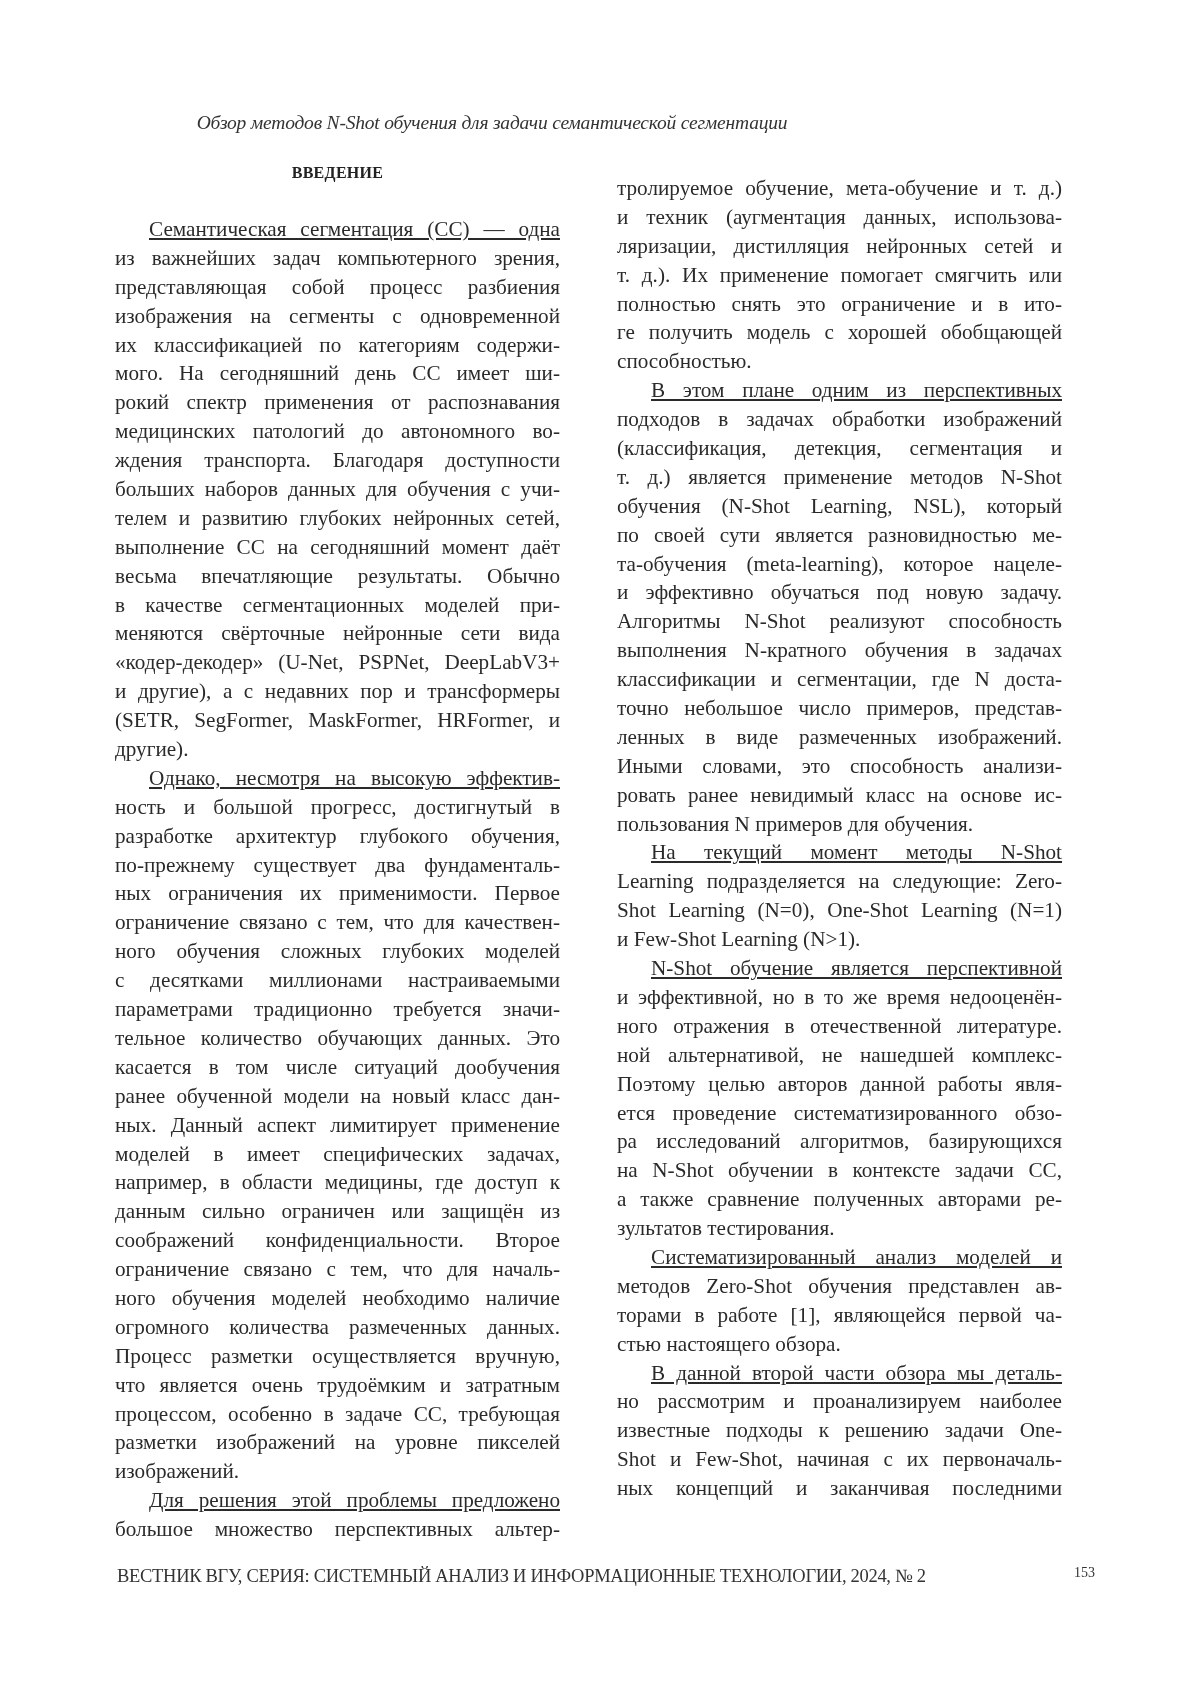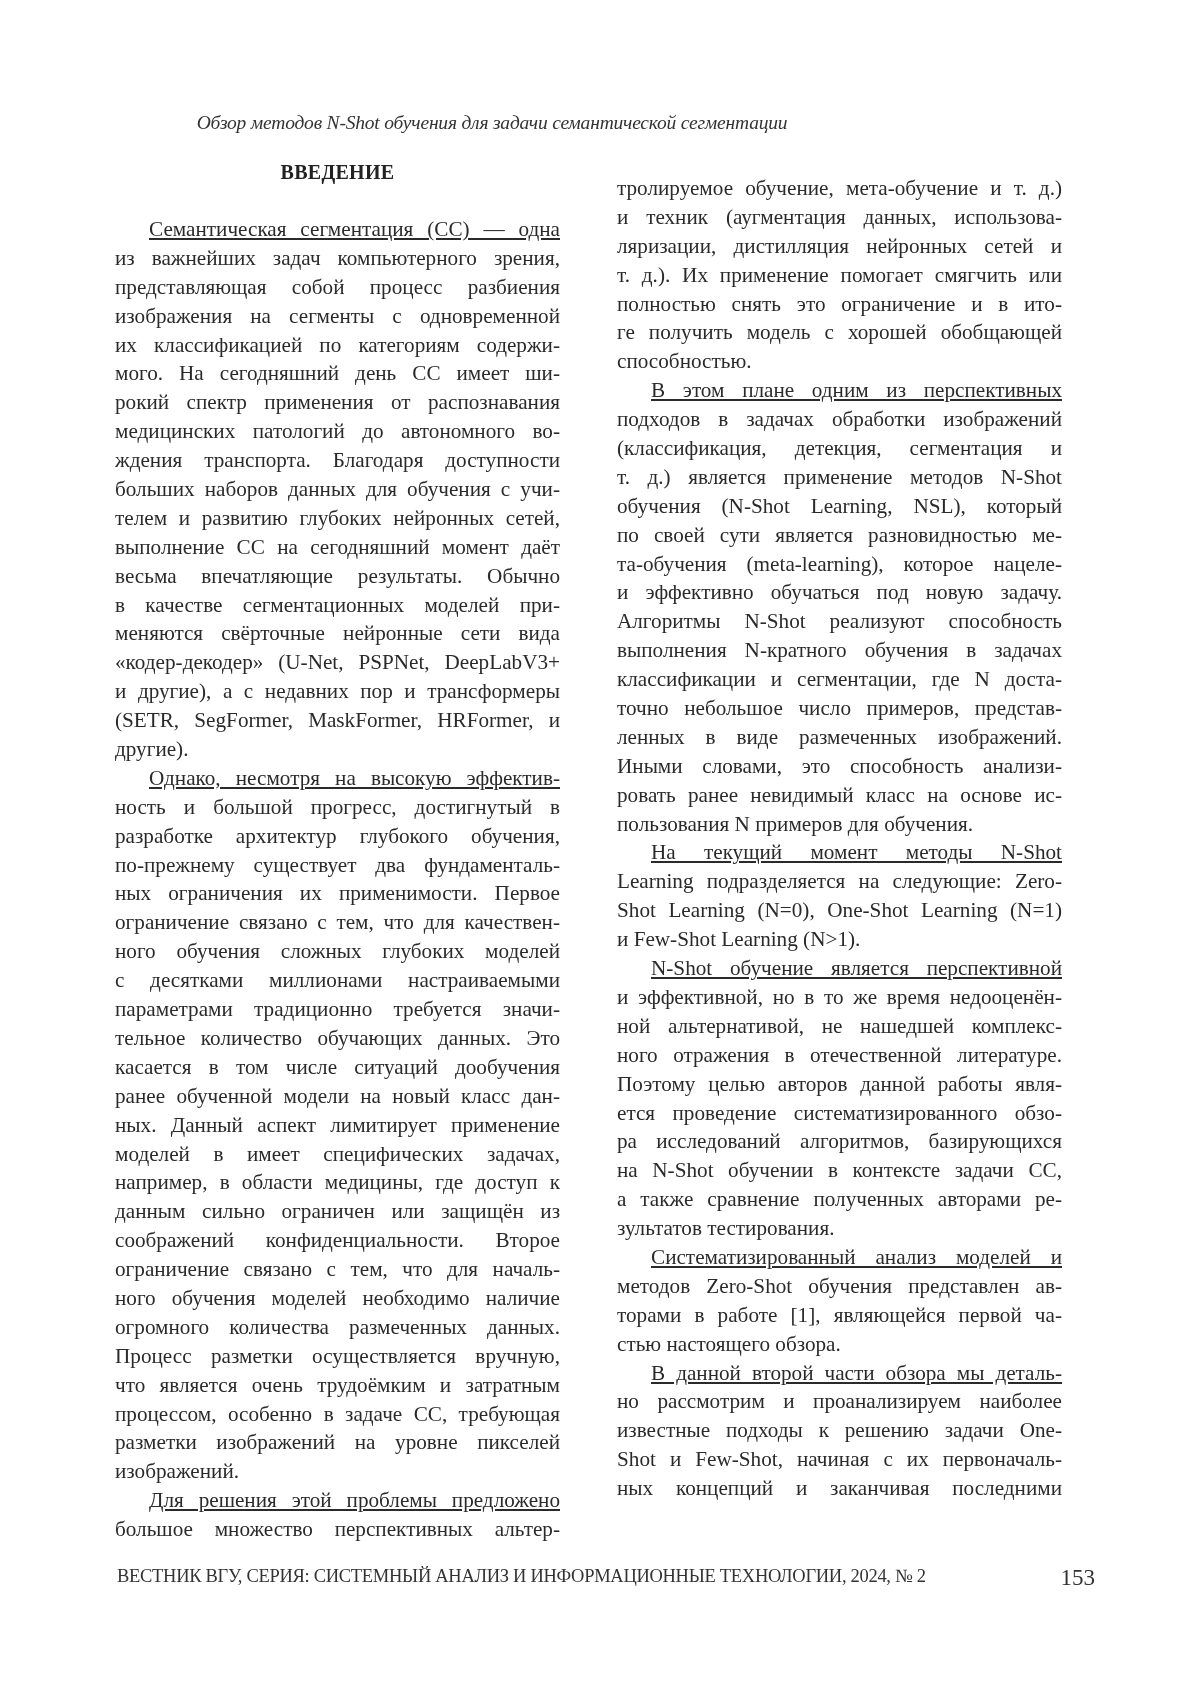--- a/index.html
+++ b/index.html
@@ -3,28 +3,28 @@
 <meta charset="utf-8">
 <style>
   html, body { margin: 0; padding: 0; background: #ffffff; }
   body { width: 1200px; height: 1697px; position: relative; overflow: hidden;
          font-family: "Liberation Serif", "DejaVu Serif", serif; color: #2a2a2a; }
   .running-head { position: absolute; top: 112px; left: 0; width: 984px; text-align: center;
          font-style: italic; font-size: 19.5px; color: #333; letter-spacing: -0.2px; }
   .col { position: absolute; top: 158px; width: 445px; font-size: 21.2px; line-height: 28.9px; }
   .col.left { left: 115px; }
   .col.right { left: 617px; top: 174px; }
-  .section-title { text-align: center; font-weight: bold; font-size: 20px; letter-spacing: 0.3px;
+  .section-title { text-align: center; font-weight: bold; font-size: 16px; letter-spacing: 0.3px;
          height: 29px; line-height: 29px; margin-bottom: 28px; color: #222; }
   .ln { display: block; height: 28.9px; white-space: nowrap; text-align: justify; text-align-last: justify; }
   .ln.last { text-align-last: left; }
   .ln.indent { padding-left: 34px; text-decoration: underline; }
   .footer { position: absolute; top: 1566px; left: 115px; width: 970px; font-size: 18.5px; color: #333; }
   .footer .journal { position: absolute; left: 2px; top: 0; letter-spacing: -0.3px; }
-  .footer .page-num { position: absolute; right: -10px; top: -1px; font-size: 23px; text-align: right; }
+  .footer .page-num { position: absolute; right: -10px; top: -1px; font-size: 14px; text-align: right; }
 </style>
 </head>
 <body>
 
 <div class="running-head">Обзор методов N-Shot обучения для задачи семантической сегментации</div>
 
 <div class="col left">
   <div class="section-title">ВВЕДЕНИЕ</div>
   <div id="left-lines">
       <span class="ln indent">Семантическая сегментация (СС) — одна</span>
@@ -100,22 +100,22 @@
       <span class="ln">ленных в виде размеченных изображений.</span>
       <span class="ln">Иными словами, это способность анализи-</span>
       <span class="ln">ровать ранее невидимый класс на основе ис-</span>
       <span class="ln last">пользования N примеров для обучения.</span>
       <span class="ln indent">На текущий момент методы N-Shot</span>
       <span class="ln">Learning подразделяется на следующие: Zero-</span>
       <span class="ln">Shot Learning (N=0), One-Shot Learning (N=1)</span>
       <span class="ln last">и Few-Shot Learning (N&gt;1).</span>
       <span class="ln indent">N-Shot обучение является перспективной</span>
       <span class="ln">и эффективной, но в то же время недооценён-</span>
+      <span class="ln">ного отражения в отечественной литературе.</span>
       <span class="ln">ной альтернативой, не нашедшей комплекс-</span>
-      <span class="ln">ного отражения в отечественной литературе.</span>
       <span class="ln">Поэтому целью авторов данной работы явля-</span>
       <span class="ln">ется проведение систематизированного обзо-</span>
       <span class="ln">ра исследований алгоритмов, базирующихся</span>
       <span class="ln">на N-Shot обучении в контексте задачи СС,</span>
       <span class="ln">а также сравнение полученных авторами ре-</span>
       <span class="ln last">зультатов тестирования.</span>
       <span class="ln indent">Систематизированный анализ моделей и</span>
       <span class="ln">методов Zero-Shot обучения представлен ав-</span>
       <span class="ln">торами в работе [1], являющейся первой ча-</span>
       <span class="ln last">стью настоящего обзора.</span>

